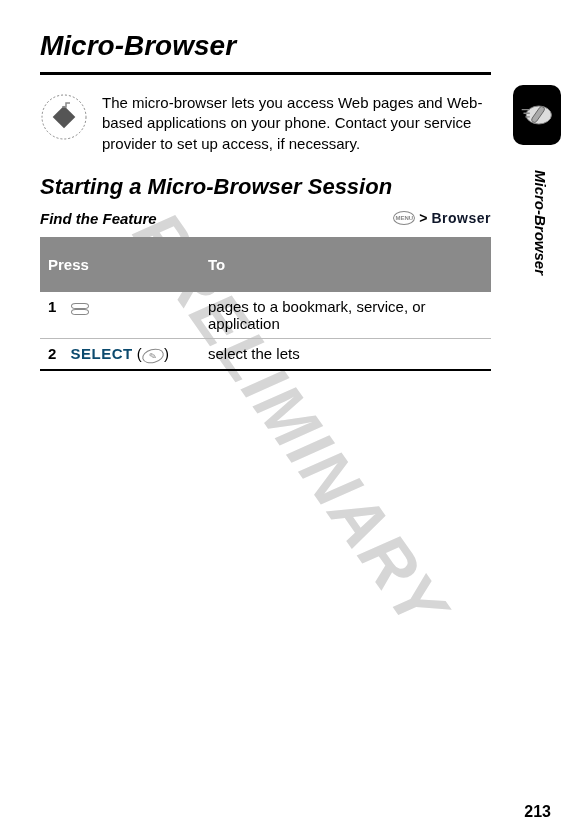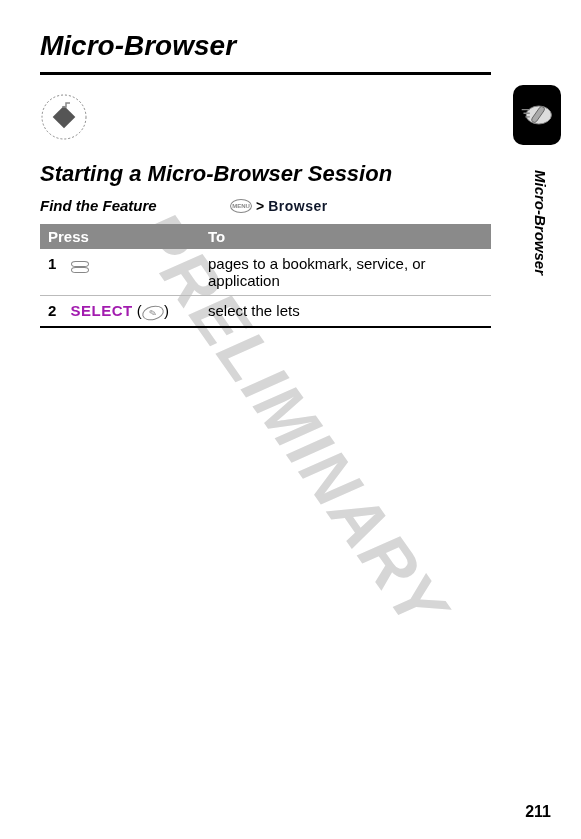--- a/index.html
+++ b/index.html
@@ -73,20 +73,21 @@
       margin-bottom: 10px;
       position: relative;
       z-index: 1;
     }
     .feature-row {
       display: flex;
       align-items: center;
       margin-bottom: 10px;
       position: relative;
       z-index: 1;
+      justify-content: space-between;
     }
     .feature-label {
       font-size: 15px;
       font-weight: bold;
       font-style: italic;
       width: 190px;
     }
     .feature-path {
       display: flex;
       align-items: center;
@@ -120,21 +121,21 @@
       margin-bottom: 18px;
       position: relative;
       z-index: 1;
     }
     .steps-table th {
       background: #8a8a8a;
       color: #fff;
       text-align: left;
       font-size: 15px;
       font-weight: bold;
-      padding: 4px 8px;
+      padding: 19px 8px;
     }
     .steps-table th:first-child {
       width: 160px;
     }
     .steps-table td {
       font-size: 15px;
       padding: 6px 8px;
       vertical-align: top;
       border-bottom: 1px solid #bbb;
     }
@@ -143,21 +144,21 @@
     }
     .step-num {
       font-weight: bold;
       margin-right: 10px;
     }
     .step-key-icon {
       display: inline-block;
       vertical-align: middle;
     }
     .select-label {
-      color: #a21caf;
+      color: #0c4a6e;
       font-weight: bold;
       letter-spacing: 0.5px;
     }
     .oval-icon {
       display: inline-flex;
       align-items: center;
       justify-content: center;
       width: 22px;
       height: 14px;
       border: 1px solid #888;
@@ -231,20 +232,21 @@
   <hr class="title-rule">
 
   <div class="intro-row">
     <div class="intro-icon">
       <svg viewBox="0 0 48 48">
         <circle cx="24" cy="24" r="22" fill="none" stroke="#888" stroke-width="1" stroke-dasharray="2,2"></circle>
         <rect x="16" y="16" width="16" height="16" fill="#555" transform="rotate(45 24 24)"></rect>
         <path d="M22 14 L26 14 L26 10 L30 10" stroke="#888" fill="none" stroke-width="1.5"></path>
       </svg>
     </div>
+    <p class="intro-text">The micro-browser lets you access Web pages and Web-based applications on your phone. Contact your service provider to set up access, if necessary.</p>
   </div>
 
   <h2 class="section-heading">Starting a Micro-Browser Session</h2>
 
   <div class="feature-row">
     <span class="feature-label">Find the Feature</span>
     <span class="feature-path">
       <span class="menu-icon">MENU</span>
       <span class="path-sep">&gt;</span>
       <span class="path-target">Browser</span>
@@ -287,13 +289,13 @@
 <div class="side-tab">
   <svg viewBox="0 0 40 40">
     <ellipse cx="22" cy="20" rx="14" ry="10" fill="#ddd" stroke="#888" stroke-width="1"></ellipse>
     <rect x="18" y="10" width="6" height="20" rx="3" fill="#aaa" stroke="#666" stroke-width="1" transform="rotate(35 22 20)"></rect>
     <path d="M3 14 L12 14 M5 18 L12 18 M7 22 L12 22" stroke="#888" stroke-width="1.5"></path>
   </svg>
 </div>
 
 <div class="side-label">Micro-Browser</div>
 
-<div class="page-number">211</div>
+<div class="page-number">213</div>
 
 </body></html>

